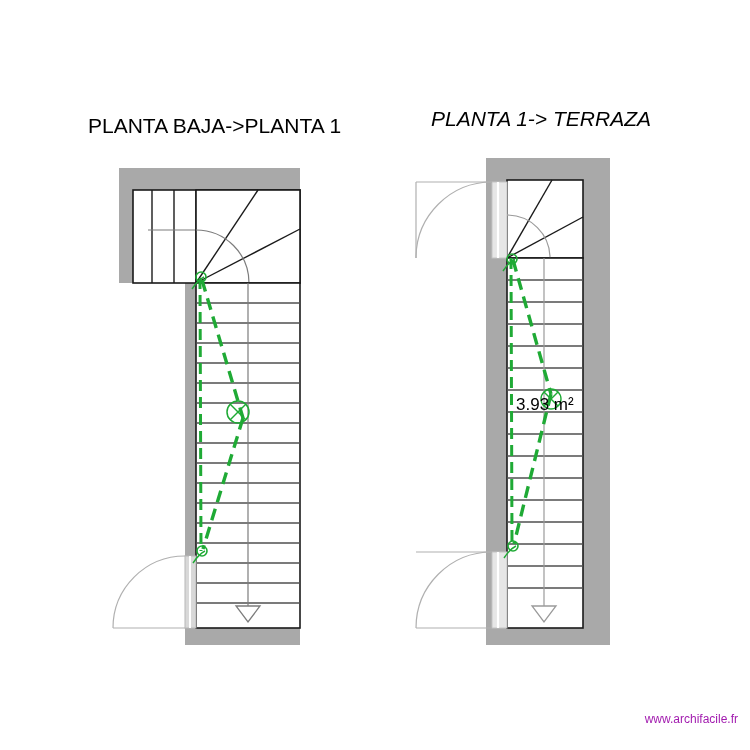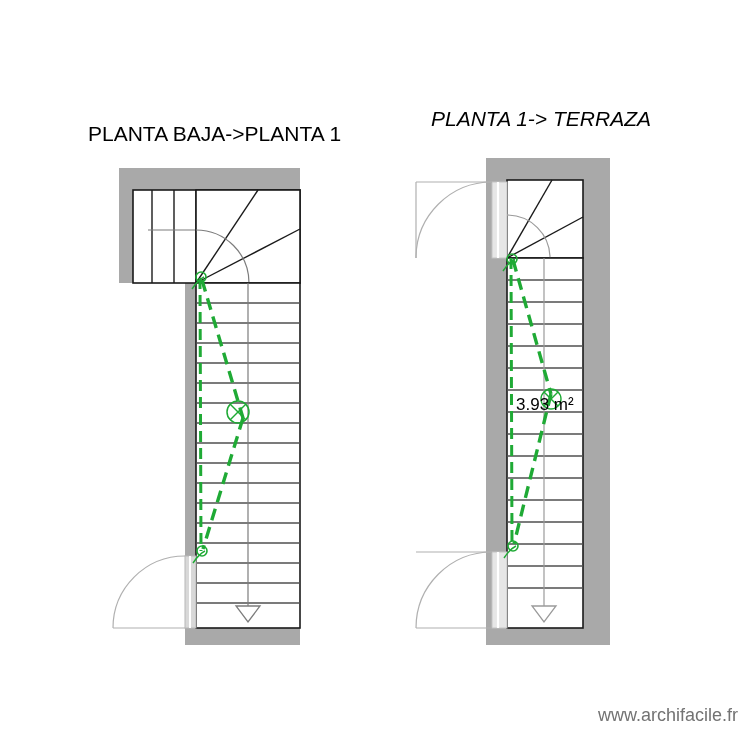--- a/index.html
+++ b/index.html
@@ -10,35 +10,35 @@
     position:relative;
     overflow:hidden;
   }
   .plan-title{
     position:absolute;
     font-size:21px;
     color:#000000;
     white-space:nowrap;
     letter-spacing:0px;
   }
-  #title-left{ left:88px; top:122px; }
+  #title-left{ left:88px; top:114px; }
   #title-right{ left:431px; top:107px;font-style:italic; }
 
   .svg-stage{
     position:absolute;
     left:0;top:0;
     width:750px;height:750px;
   }
 
   .watermark{
     position:absolute;
     right:12px;
     bottom:24px;
-    font-size:18px;
-    color:#737373;
+    font-size:12px;
+    color:#a21caf;
     white-space:nowrap;
   }
 </style>
 </head>
 <body>
 
 <div class="plan-title" id="title-left">PLANTA BAJA-&gt;PLANTA 1</div>
 
 <div class="plan-title" id="title-right">PLANTA 1-&gt; TERRAZA</div>
 

